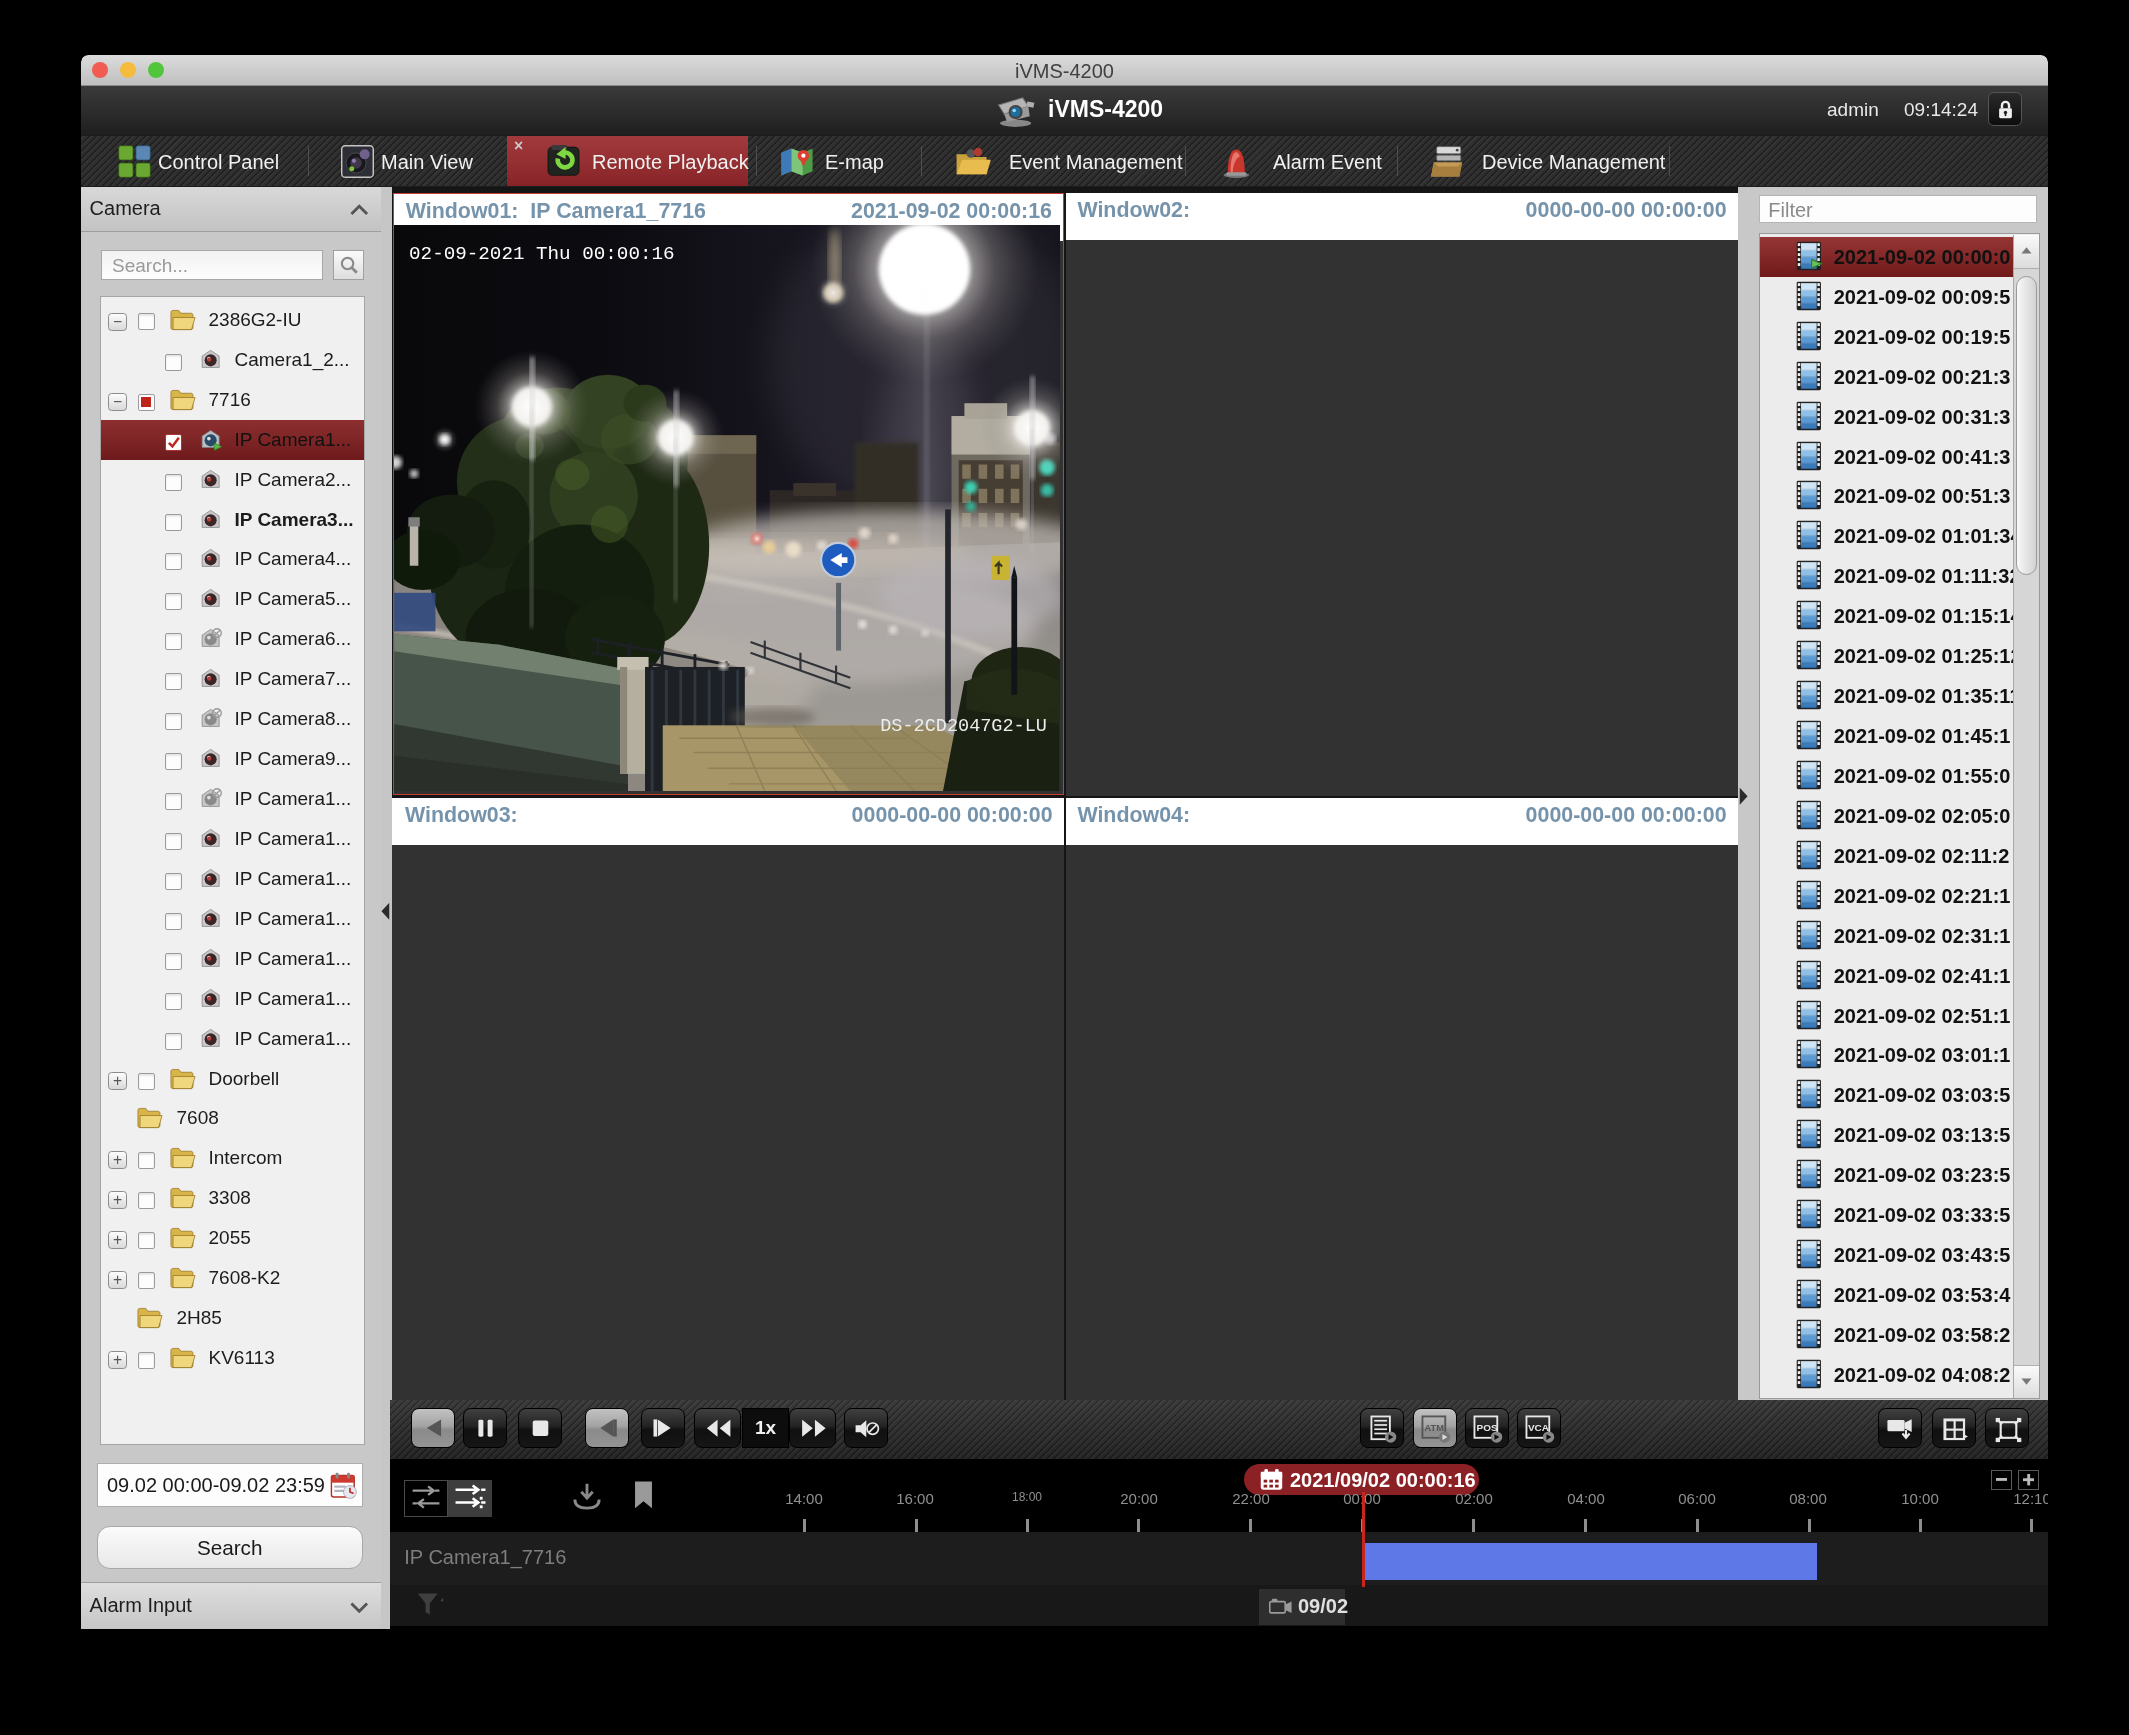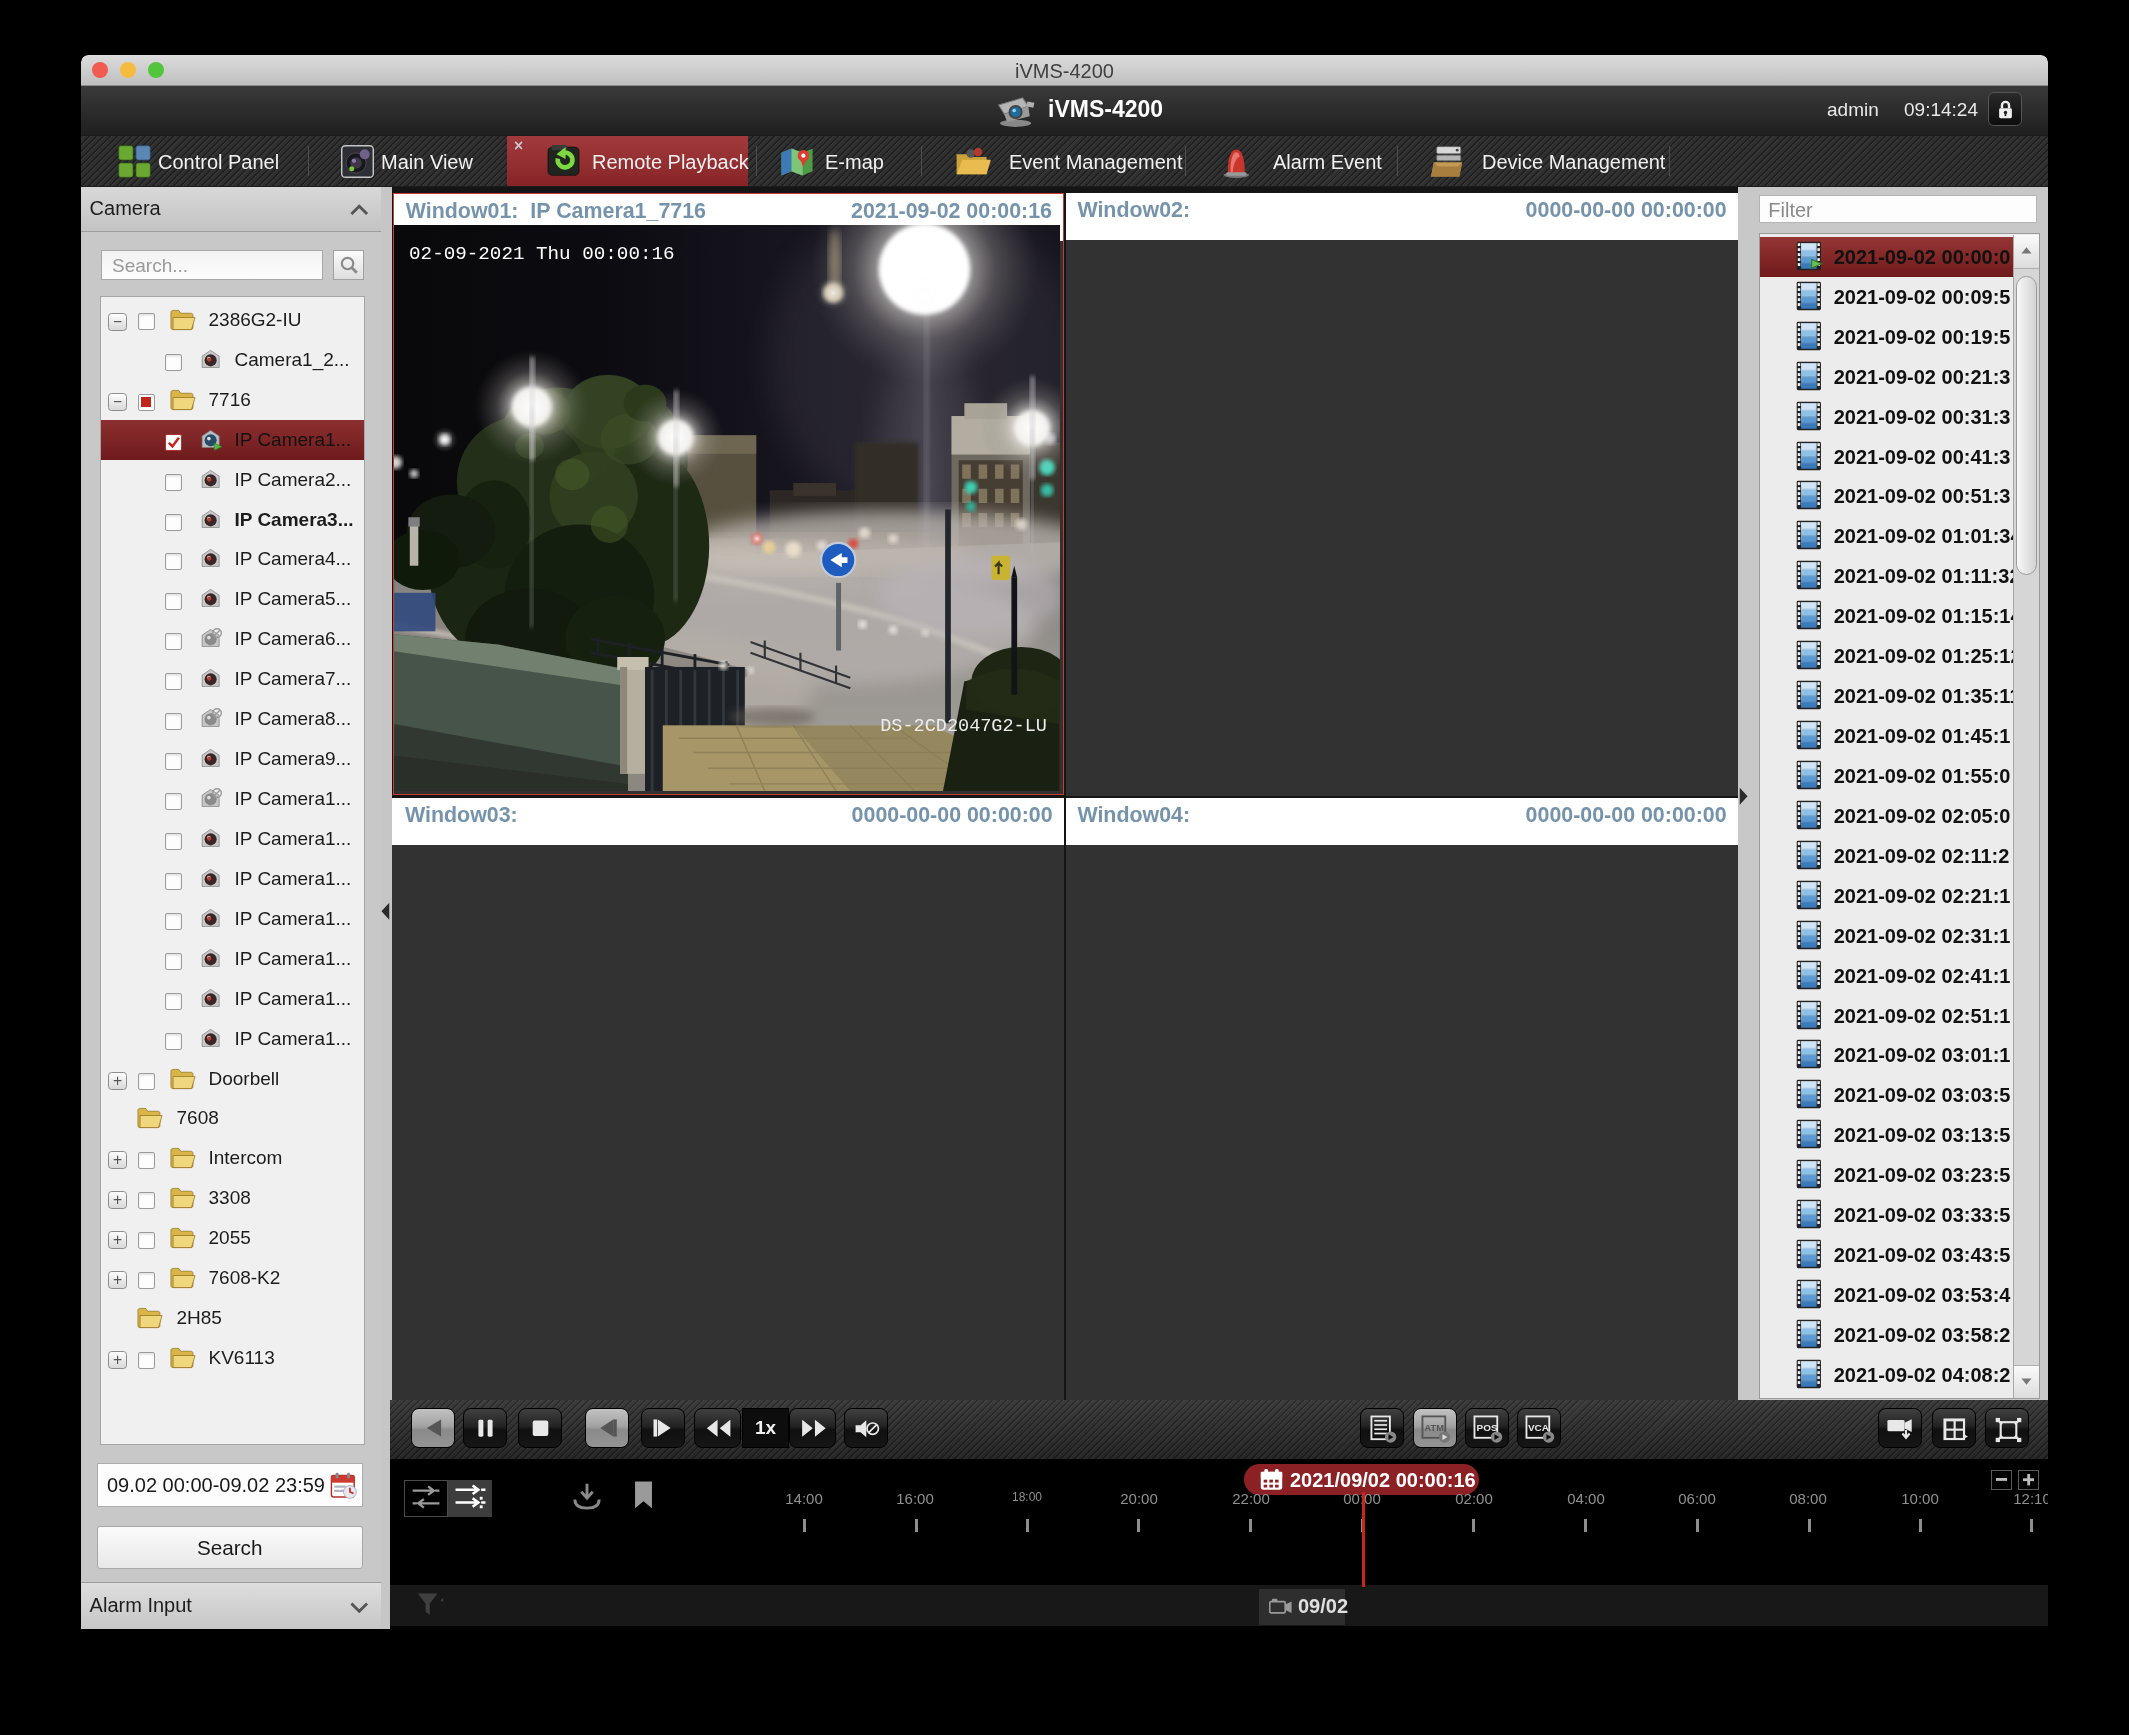--- a/index.html
+++ b/index.html
@@ -12,21 +12,21 @@
 #navbar{position:absolute;left:0;top:81px;width:1967px;height:50px;background-color:#2e2e2e;background-image:repeating-linear-gradient(135deg,rgba(0,0,0,0.32) 0 1.4px,rgba(255,255,255,0.03) 1.4px 2.9px,rgba(0,0,0,0) 2.9px 5px);}
 .navtext{position:absolute;top:15px;font-size:20px;color:#f0f0f0;white-space:nowrap;}
 .navsep{position:absolute;top:10px;width:1.4px;height:30px;background:#4e4e4e;}
 #redtab{position:absolute;left:426px;top:0;width:241px;height:50px;background:linear-gradient(#a23a3d,#872427);}
 #sidebar{position:absolute;left:0;top:132px;width:300px;height:1442px;background:#c8c8c8;}
 #camhead{position:absolute;left:0;top:0;width:300px;height:45px;background:linear-gradient(#d8d8d8,#c3c3c3);border-bottom:0.7px solid #9d9d9d;box-sizing:border-box;}
 #treebox{position:absolute;left:18.5px;top:109px;width:265px;height:1149px;background:#f0f0f0;border:0.7px solid #a5a5a5;box-sizing:border-box;overflow:hidden;}
 .trow{position:absolute;left:0;width:263px;height:40px;}
 .trtext{position:absolute;top:9.3px;font-size:19px;color:#1c1c1c;white-space:nowrap;}
 #dateinput{position:absolute;left:15.7px;top:1276px;width:266px;height:44px;background:#fdfdfd;border:0.7px solid #adadad;box-sizing:border-box;}
-#searchbtn{position:absolute;left:15.7px;top:1339px;width:266px;height:43px;background:linear-gradient(#fbfbfb,#e8e8e8);border:0.7px solid #a8a8a8;border-radius:3px;box-sizing:border-box;text-align:center;}
+#searchbtn{position:absolute;left:15.7px;top:1339px;width:266px;height:43px;background:linear-gradient(#fbfbfb,#e8e8e8);border:0.7px solid #a8a8a8;border-radius:13px;box-sizing:border-box;text-align:center;}
 #alarminput{position:absolute;left:0;top:1395px;width:300px;height:47px;background:linear-gradient(#dedede,#c6c6c6);border-top:0.7px solid #9d9d9d;box-sizing:border-box;}
 #divider{position:absolute;left:300px;top:132px;width:10.7px;height:1442px;background:#c6c6c6;}
 #grid{position:absolute;left:311px;top:132px;width:1346px;height:1213px;background:#151515;}
 .vwin{position:absolute;background:#323232;}
 .vhead{position:absolute;left:0;top:0;width:100%;height:47px;background:#ffffff;}
 .vtitle{position:absolute;top:5px;font-size:21.4px;font-weight:bold;color:#7593ab;white-space:nowrap;}
 #rpanel{position:absolute;left:1657px;top:132px;width:310px;height:1213px;background:#c8c8c8;}
 #filterinput{position:absolute;left:20.7px;top:7.8px;width:278px;height:28px;background:#fdfdfd;border:0.7px solid #b5b5b5;box-sizing:border-box;}
 #listbox{position:absolute;left:20.7px;top:46px;width:281px;height:1166px;background:#ececec;border:0.7px solid #9a9a9a;box-sizing:border-box;overflow:hidden;}
 .lrow{position:absolute;left:0;width:280px;height:40px;}
@@ -1520,20 +1520,24 @@
         <div class="ab" style="left:1194px;top:60px;width:2.9px;height:13px;background:#8e8e8e;"></div>
         <div class="ab" style="left:1275px;top:31px;width:64px;text-align:center;font-size:15px;color:#909090;">06:00</div>
         <div class="ab" style="left:1306px;top:60px;width:2.9px;height:13px;background:#8e8e8e;"></div>
         <div class="ab" style="left:1386px;top:31px;width:64px;text-align:center;font-size:15px;color:#909090;">08:00</div>
         <div class="ab" style="left:1418px;top:60px;width:2.9px;height:13px;background:#8e8e8e;"></div>
         <div class="ab" style="left:1498px;top:31px;width:64px;text-align:center;font-size:15px;color:#909090;">10:00</div>
         <div class="ab" style="left:1529px;top:60px;width:2.9px;height:13px;background:#8e8e8e;"></div>
         <div class="ab" style="left:1610px;top:31px;width:64px;text-align:center;font-size:15px;color:#909090;">12:10</div>
         <div class="ab" style="left:1640px;top:60px;width:2.9px;height:13px;background:#8e8e8e;"></div>
       </div>
+    <div class="ab" style="left:0;top:73px;width:1659px;height:53px;background:#1d1d1d;">
+      <div class="ab" style="left:14.3px;top:14.3px;font-size:20px;color:#7e7e7e;">IP Camera1_7716</div>
+      <div class="ab" style="left:973px;top:10.7px;width:454px;height:37px;background:#5f78e8;"></div>
+    </div>
     <div class="ab" style="left:0;top:126px;width:1659px;height:41px;background:#181818;">
       <svg class="ab" style="left:25px;top:7.1px;" width="31" height="28.5" viewBox="0 0 44 40">
           <path d="M4 2 L32 2 L21 16 L21 32 L15 28 L15 16 Z" fill="#3f3f3f"></path>
           <path d="M36 12 L40 8 L40 14 Z" fill="#3f3f3f"></path>
         </svg>
       <div class="ab" style="left:869px;top:4.3px;width:86px;height:36px;background:#2e2e2e;">
         <svg class="ab" style="left:10px;top:8.6px;" width="24" height="18.5" viewBox="0 0 34 26">
             <rect x="1" y="5" width="22" height="16" rx="2" fill="none" stroke="#9a9a9a" stroke-width="2.4"></rect>
             <path d="M23 9 L32 5 L32 21 L23 17 Z" fill="#9a9a9a"></path>
             <rect x="4" y="1" width="8" height="4" rx="2" fill="#9a9a9a"></rect>

